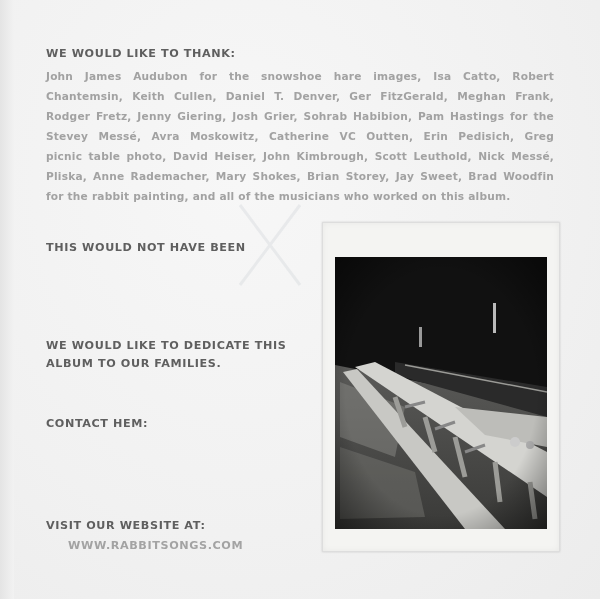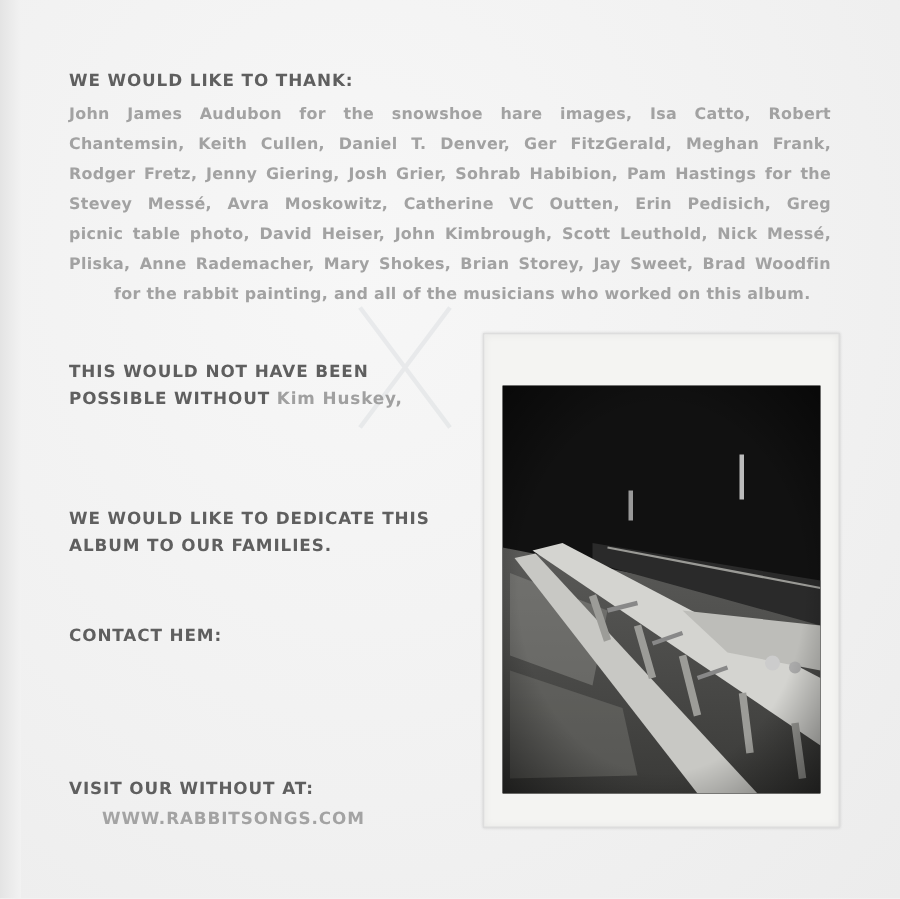--- a/index.html
+++ b/index.html
@@ -28,21 +28,21 @@
     }
     .body-text {
       color:#9a9a9a; font-weight:bold;
     }
     .thanks-para {
       position:absolute; left:46px; top:66px; width:508px;
       font-size:10.6px; line-height:20px; color:#a2a2a2; font-weight:bold;
       text-align:justify; letter-spacing:0.2px;
     }
     .thanks-para .line { display:block; text-align:justify; text-align-last:justify; white-space:nowrap; }
-    .thanks-para .line.last { text-align-last:left;margin-left:30px; }
+    .thanks-para .line.last { text-align-last:left; }
     .contact-lines {
       position:absolute; left:46px; top:428px;
       font-size:11.2px; font-weight:bold; letter-spacing:1px;
       color:#a3a3a3; line-height:18px;
     }
     .contact-lines div { height:18px; }
     .website-url {
       position:absolute; left:46px; top:536px;
       font-size:11.2px; font-weight:bold; letter-spacing:0.6px;
       color:#a3a3a3; line-height:20px;margin-left:22px;
@@ -74,31 +74,27 @@
     <span class="line">John James Audubon for the snowshoe hare images, Isa Catto, Robert</span>
     <span class="line">Chantemsin, Keith Cullen, Daniel T. Denver, Ger FitzGerald, Meghan Frank,</span>
     <span class="line">Rodger Fretz, Jenny Giering, Josh Grier, Sohrab Habibion, Pam Hastings for the</span>
     <span class="line">Stevey Messé, Avra Moskowitz, Catherine VC Outten, Erin Pedisich, Greg</span>
     <span class="line">picnic table photo, David Heiser, John Kimbrough, Scott Leuthold, Nick Messé,</span>
     <span class="line">Pliska, Anne Rademacher, Mary Shokes, Brian Storey, Jay Sweet, Brad Woodfin</span>
     <span class="line last">for the rabbit painting, and all of the musicians who worked on this album.</span>
   </div>
 
   <div class="heading" style="top:238px;">THIS WOULD NOT HAVE BEEN</div>
-  <div class="heading" style="top:256px;">
-    <span>POSSIBLE WITHOUT</span>
-    <span class="body-text" style="color:#a0a0a0;">Kim Huskey,</span>
-  </div>
 
   <div class="heading" style="top:354px;">ALBUM TO OUR FAMILIES.</div>
   <div class="heading" style="top:336px;">WE WOULD LIKE TO DEDICATE THIS</div>
 
   <div class="heading" style="top:414px;">CONTACT HEM:</div>
 
-  <div class="heading" style="top:516px;">VISIT OUR WITHOUT AT:</div>
+  <div class="heading" style="top:516px;">VISIT OUR WEBSITE AT:</div>
   <div class="website-url">WWW.RABBITSONGS.COM</div>
 
   <div class="photo-card">
     <div class="photo-image">
       <svg width="212" height="272" viewBox="0 0 212 272">
         <defs>
           <linearGradient id="floor" x1="0" y1="0" x2="0" y2="1">
             <stop offset="0" stop-color="#5a5a58"></stop>
             <stop offset="1" stop-color="#3a3a38"></stop>
           </linearGradient>

